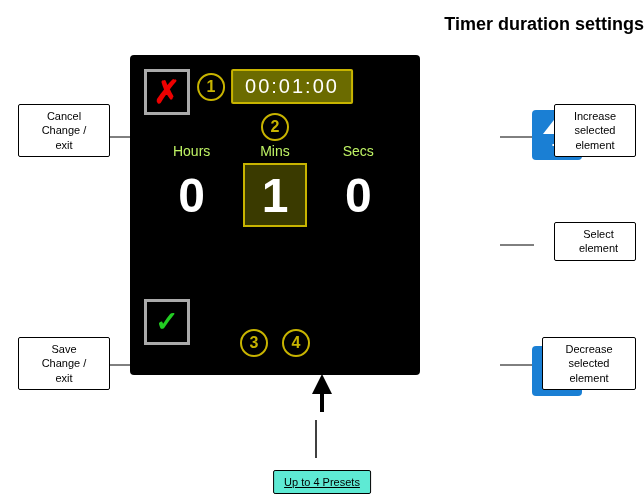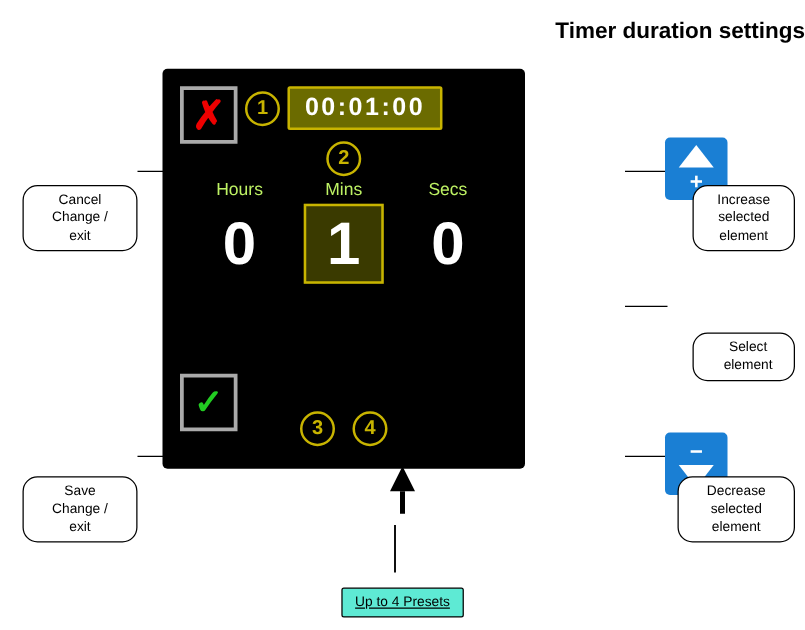--- a/index.html
+++ b/index.html
@@ -52,21 +52,21 @@
       display: flex;
       align-items: center;
       justify-content: center;
     }
 
     .time-box {
       background: #6b6b00;
       border: 2px solid #c8b400;
       color: #fff;
       font-size: 20px;
-      font-weight: bold;
+      font-weight: normal;
       padding: 4px 12px;
       border-radius: 2px;
       letter-spacing: 2px;
     }
 
     .circle-num-2 {
       position: absolute;
       top: 58px;
       left: 50%;
       transform: translateX(-50%);
@@ -227,27 +227,26 @@
       border-left: 14px solid transparent;
       border-right: 14px solid transparent;
       border-top: 18px solid #fff;
       margin-top: 2px;
     }
 
     
     .callout {
       position: absolute;
       border: 1px solid #000;
-      border-radius: 12px;
+      border-radius: 2px;
       background: #fff;
       font-size: 11px;
       text-align: center;
       padding: 4px 6px;
       line-height: 1.3;
-      margin-top: 44px;
     }
 
     .callout::after {
       content: '';
       position: absolute;
       border: 5px solid transparent;
     }
 
     
     .presets-callout {

